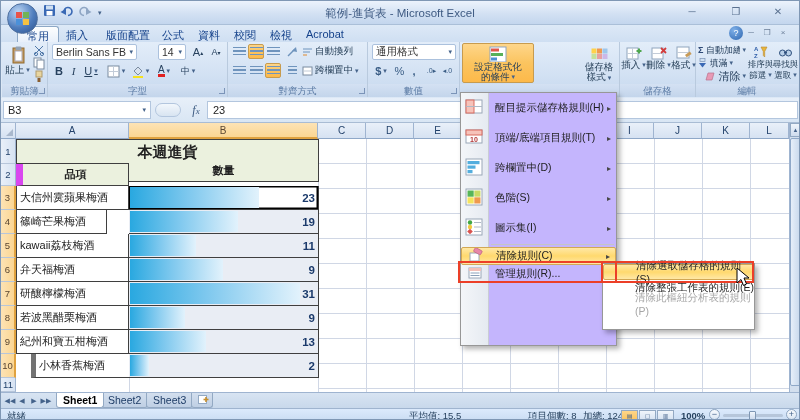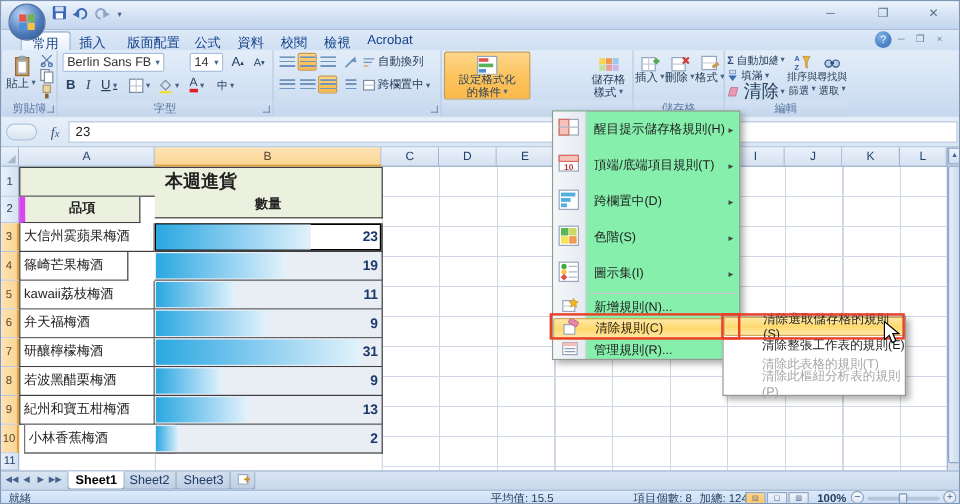--- a/index.html
+++ b/index.html
@@ -67,21 +67,21 @@
 .ncell{font-size:11px;line-height:23px;padding-left:3px}
 .vcell{}
 .vcell.tint{background:#e9edf4}
 .vcell.activecell{box-shadow:inset 0 0 0 1.5px #000}
 .dbar{position:absolute;left:1px;top:1px;bottom:1px;background:linear-gradient(90deg,var(--c-bar_a),#7ec8ee 45%,var(--c-bar_b))}
 .vnum{position:absolute;right:3px;top:0;bottom:0;display:flex;align-items:center;font-weight:bold;font-size:11.5px;color:var(--c-value)}
 .vscroll{position:absolute;left:788px;top:122px;width:12px;height:269px;background:#d3dfee;border-left:1px solid #9fb4d0}
 .vsb{position:absolute;left:0;top:0;width:11px;height:14px;background:linear-gradient(#f0f5fb,#cfdcee);border:1px solid #93a9c3;font-size:6px;color:#44628a;text-align:center;line-height:12px}
 .vthumb{position:absolute;left:0;top:15px;width:11px;height:248px;background:linear-gradient(90deg,#e7eff9,#c8d8ec);border:1px solid #8fa8c8;border-radius:2px}
 
-.menu{position:absolute;left:459px;top:91px;width:157px;height:208px;background:#86efac;border:1px solid #979797;box-shadow:3px 3px 5px rgba(0,0,0,.3);z-index:120}
+.menu{position:absolute;left:459px;top:91px;width:157px;height:254px;background:#c4b5fd;border:1px solid #979797;box-shadow:3px 3px 5px rgba(0,0,0,.3);z-index:120}
 .mstrip{position:absolute;left:0;top:0;bottom:0;width:28px;background:linear-gradient(90deg,#f4f6f9,#e5eaf1);border-right:1px solid #c9cdd4}
 .mi{position:relative;height:30px;display:flex;align-items:center;padding-left:34px;font-size:10.5px;color:#1e1e1e}
 .ms{position:relative;height:18px;display:flex;align-items:center;padding-left:34px;font-size:10.5px;color:#1e1e1e}
 .micon{position:absolute;left:4px;top:50%;transform:translateY(-50%)}
 .arr{position:absolute;right:5px;font-size:8px;color:#444}
 .msep{height:1px;background:#c5c5c5;margin:1px 2px 2px 30px}
 .hl{background:linear-gradient(var(--c-hl_a),var(--c-hl_b) 50%,var(--c-hl_a));border:1px solid #d2a854;border-radius:2px}
 .smenu{position:absolute;left:601px;top:262px;width:153px;height:67px;background:#fff;border:1px solid #979797;box-shadow:3px 3px 5px rgba(0,0,0,.3);z-index:120}
 .si{position:relative;height:16px;display:flex;align-items:center;padding-left:32px;font-size:10.5px;color:#1e1e1e}
 .si.dis{color:#a6a6a6}
@@ -115,20 +115,21 @@
       <span><svg width="14" height="12">
             <path d="M4,7 A4,4 0 1 1 8,10.5" stroke="#3a69b5" stroke-width="1.6" fill="none"></path>
             <polygon points="0.5,7 6,3.8 6,10" fill="#3a69b5"></polygon>
           </svg></span>
       <span><svg width="14" height="12">
             <path d="M10,7 A4,4 0 1 0 6,10.5" stroke="#8fa6c4" stroke-width="1.6" fill="none"></path>
             <polygon points="13.5,7 8,3.8 8,10" fill="#8fa6c4"></polygon>
           </svg></span>
       <span class="dd"></span>
     </div>
+    <div class="ttl nw">範例-進貨表 - Microsoft Excel</div>
     <span class="wb" style="right:96px">─</span>
     <span class="wb" style="right:52px">❒</span>
     <span class="wb" style="right:10px">✕</span>
   </div>
 
   <div class="orb">
     <span class="lg">
         <i style="background:#e8544a"></i>
         <i style="background:#71b457"></i>
         <i style="background:#4a90d9"></i>
@@ -263,23 +264,39 @@
             <span class="stripes" style="width:9px"></span>
           </span>
         <span class="sbtn dd" style="left:74px;top:21px;width:66px;height:15px;justify-content:flex-start">
             <svg width="11" height="10">
               <rect x="1" y="1" width="9" height="8" fill="#fff" stroke="#7a8ba0"></rect>
               <line x1="1" y1="5" x2="10" y2="5" stroke="#c3ccd8"></line>
             </svg>
             <span class="rlab nw" style="margin-left:2px">跨欄置中</span>
           </span>
       </div>
+      <div class="gl nw">對齊方式</div>
       <span class="lnch"></span>
     </div>
 
+    <div class="grp" style="width:92px">
+      <div class="gc">
+        <div class="combo" style="left:4px;top:2px;width:84px">
+            <span class="nw">通用格式</span>
+            <span class="dda">▾</span>
+          </div>
+        <span class="sbtn dd" style="left:4px;top:21px;width:18px;height:15px;font-weight:bold;color:#3a5d85">$</span>
+        <span class="sbtn" style="left:25px;top:21px;width:13px;height:15px;color:#3a5d85">%</span>
+        <span class="sbtn" style="left:40px;top:21px;width:12px;height:15px;font-weight:bold;color:#3a5d85">,</span>
+        <span class="sbtn" style="left:56px;top:21px;width:15px;height:15px;font-size:7px;color:#3a5d85">.0▸</span>
+        <span class="sbtn" style="left:72px;top:21px;width:15px;height:15px;font-size:7px;color:#3a5d85">◂.0</span>
+      </div>
+      <div class="gl nw">數值</div>
+      <span class="lnch"></span>
+    </div>
 
     <div class="grp" style="width:160px">
       <div class="gc">
         <div class="bigb on-or" style="left:2px;top:1px;width:72px;height:40px">
           <svg width="18" height="17">
               <rect x="1" y="1" width="16" height="15" fill="#fff" stroke="#90a5bd"></rect>
               <rect x="2" y="2.5" width="8" height="3" fill="#e0584c"></rect>
               <rect x="2" y="7" width="12" height="3" fill="#58b05a"></rect>
               <rect x="2" y="11.5" width="6" height="3" fill="#4d90d4"></rect>
             </svg>
@@ -335,21 +352,21 @@
       <div class="gl nw">儲存格</div>
     </div>
 
     <div class="grp" style="width:102px;border-right:none">
       <div class="gc">
         <span class="sbtn dd" style="left:2px;top:2px;width:48px;height:12px;justify-content:flex-start;font-size:9px"><b style="color:#2e4a77">Σ</b>&nbsp;<span class="nw">自動加總</span></span>
         <span class="sbtn dd" style="left:2px;top:15px;width:48px;height:12px;justify-content:flex-start;font-size:9px"><svg width="9" height="10">
               <rect x="2" y="0.5" width="5" height="3" fill="#cfe0f2" stroke="#7a92b5" stroke-width=".7"></rect>
               <polygon points="1,5 8,5 4.5,9.5" fill="#3a69b5"></polygon>
             </svg>&nbsp;<span class="nw">填滿</span></span>
-        <span class="sbtn dd" style="left:2px;top:28px;width:48px;height:12px;justify-content:flex-start;font-size:15px"><svg width="10" height="9">
+        <span class="sbtn dd" style="left:2px;top:28px;width:48px;height:12px;justify-content:flex-end;font-size:11px"><svg width="10" height="9">
               <polygon points="3,1 9,1 7,8 1,8" fill="#e89ab5" stroke="#b9718c" stroke-width=".7"></polygon>
             </svg>&nbsp;<span class="nw">清除</span></span>
         <div class="bigb" style="left:52px;top:1px;width:25px;height:40px;font-size:8.5px">
           <svg width="15" height="14">
               <text x="1" y="6" font-size="6" fill="#2e5da8" font-weight="bold">A</text>
               <text x="1" y="13" font-size="6" fill="#2e5da8" font-weight="bold">Z</text>
               <polygon points="8,2 14,2 11.7,6.5 11.7,12 10.3,10.5 10.3,6.5" fill="#e8b63c" stroke="#b8862c" stroke-width=".6"></polygon>
             </svg>
           <span class="nw">排序與</span>
             <span class="dd nw">篩選</span>
@@ -362,20 +379,24 @@
             </svg>
           <span class="nw">尋找與</span>
             <span class="dd nw">選取</span>
         </div>
       </div>
       <div class="gl nw">編輯</div>
     </div>
   </div>
 
   <div class="fbar">
+    <div class="nbox">
+        <span>B3</span>
+        <span class="dda" style="margin-left:auto;font-size:7px;color:#44628a">▾</span>
+      </div>
     <div class="pill"></div>
     <span class="fx">f<i style="font-size:9px">x</i></span>
     <div class="fval">23</div>
   </div>
 
   <div class="sheet">
     <div class="gridbg"></div>
     <div class="cors"></div>
 
     <span class="ch" style="left:15px;width:113px">A</span>
@@ -398,21 +419,21 @@
     <span class="rh sel" style="top:111px;height:24px">5</span>
     <span class="rh sel" style="top:135px;height:24px">6</span>
     <span class="rh sel" style="top:159px;height:24px">7</span>
     <span class="rh sel" style="top:183px;height:24px">8</span>
     <span class="rh sel" style="top:207px;height:24px">9</span>
     <span class="rh sel" style="top:231px;height:24px">10</span>
     <span class="rh" style="top:255px;height:14px">11</span>
 
     <div class="xt">
       <div class="xcell edge trow" style="left:0;top:0;width:303px;height:25px">本週進貨</div>
-      <div class="xcell hcell" style="left:0;top:25px;width:101px;height:22px;border-left:5px solid #d946ef">品項</div>
+      <div class="xcell hcell" style="left:0;top:25px;width:113px;height:22px;border-left:7px solid #d946ef">品項</div>
       <div class="xcell hcell" style="left:113px;top:21px;width:190px;height:22px">數量</div>
 
       <div class="xcell ncell nw" style="left:0;top:47px;width:113px;height:24px;border-left:1px solid #3f3f3f">大信州霙蘋果梅酒</div>
       <div class="xcell vcell activecell" style="left:113px;top:47px;width:190px;height:24px">
           <div class="dbar" style="width: 68%;"></div>
           <span class="vnum">23</span>
         </div>
       <div class="xcell ncell nw" style="left:0;top:71px;width:91px;height:24px;border-left:1px solid #3f3f3f">篠崎芒果梅酒</div>
       <div class="xcell vcell tint" style="left:113px;top:71px;width:190px;height:24px">
           <div class="dbar" style="width: 57%;"></div>
@@ -436,21 +457,21 @@
       <div class="xcell ncell nw" style="left:0;top:167px;width:113px;height:24px;border-left:1px solid #3f3f3f">若波黑醋栗梅酒</div>
       <div class="xcell vcell tint" style="left:113px;top:167px;width:190px;height:24px">
           <div class="dbar" style="width: 29%;"></div>
           <span class="vnum">9</span>
         </div>
       <div class="xcell ncell nw" style="left:0;top:191px;width:113px;height:24px;border-left:1px solid #3f3f3f">紀州和寶五柑梅酒</div>
       <div class="xcell vcell tint" style="left:113px;top:191px;width:190px;height:24px">
           <div class="dbar" style="width: 40%;"></div>
           <span class="vnum">13</span>
         </div>
-      <div class="xcell ncell nw" style="left:4px;top:215px;width:126px;height:24px;border-left:1px solid #737373">小林香蕉梅酒</div>
+      <div class="xcell ncell nw" style="left:15px;top:215px;width:126px;height:24px;border-left:5px solid #737373">小林香蕉梅酒</div>
       <div class="xcell vcell tint" style="left:113px;top:215px;width:190px;height:24px">
           <div class="dbar" style="width: 10%;"></div>
           <span class="vnum">2</span>
         </div>
     </div>
     <div class="abs" style="left:128px;top:255px;width:1px;height:14px;background:var(--c-gridline)"></div>
   </div>
 
   <div class="vscroll">
     <span class="vsb">▲</span>
@@ -505,28 +526,20 @@
             <line x1="9" y1="4.5" x2="16" y2="4.5" stroke="#aeb9c6"></line>
             <circle cx="5" cy="9" r="2.2" fill="#f2c940"></circle>
             <line x1="9" y1="9" x2="16" y2="9" stroke="#aeb9c6"></line>
             <rect x="3" y="11.5" width="4" height="4" transform="rotate(45 5 13.5)" fill="#d9534f"></rect>
             <line x1="9" y1="13.5" x2="16" y2="13.5" stroke="#aeb9c6"></line>
           </svg></span>
       <span class="nw">圖示集(I)</span>
         <span class="arr">▸</span>
     </div>
     <div class="msep"></div>
-    <div class="ms">
-      <span class="micon" style="left:7px"><svg width="14" height="14">
-            <rect x="1" y="3" width="10" height="9" fill="#fff" stroke="#9aa7b8"></rect>
-            <line x1="1" y1="7.5" x2="11" y2="7.5" stroke="#c3ccd8"></line>
-            <polygon points="10,1 11.2,3.6 14,3.9 11.9,5.8 12.5,8.5 10,7.1 7.5,8.5 8.1,5.8 6,3.9 8.8,3.6" fill="#f2b824" stroke="#c79215" stroke-width=".5"></polygon>
-          </svg></span>
-      <span class="nw">新增規則(N)...</span>
-    </div>
     <div class="ms hl">
       <span class="micon" style="left:7px"><svg width="14" height="14">
             <rect x="1" y="5" width="9" height="8" fill="#fff" stroke="#9aa7b8"></rect>
             <rect x="5" y="1" width="8" height="4.5" rx="1" transform="rotate(28 9 3)" fill="#e787a8" stroke="#b95a7e" stroke-width=".6"></rect>
           </svg></span>
       <span class="nw">清除規則(C)</span>
         <span class="arr">▸</span>
     </div>
     <div class="ms">
       <span class="micon" style="left:7px"><svg width="14" height="14">
@@ -535,21 +548,20 @@
             <line x1="2.5" y1="7" x2="11.5" y2="7" stroke="#8ba0b8"></line>
             <line x1="2.5" y1="9.5" x2="11.5" y2="9.5" stroke="#8ba0b8"></line>
           </svg></span>
       <span class="nw">管理規則(R)...</span>
     </div>
   </div>
 
   <div class="smenu">
     <div class="si hl">清除選取儲存格的規則(S)</div>
     <div class="si">清除整張工作表的規則(E)</div>
-    <div class="si dis">清除此表格的規則(T)</div>
     <div class="si dis">清除此樞紐分析表的規則(P)</div>
   </div>
 
   <div class="redbox" style="left:457px;top:260px;width:159px;height:22px"></div>
   <div class="redbox" style="left:600px;top:260px;width:153px;height:22px"></div>
 
   <div class="cursor">
     <svg width="14" height="20">
         <path d="M1,1 L1,16 L5,12.5 L7.5,18.5 L10.5,17 L8,11 L13,11 Z" fill="#fff" stroke="#000" stroke-width="1"></path>
       </svg>

